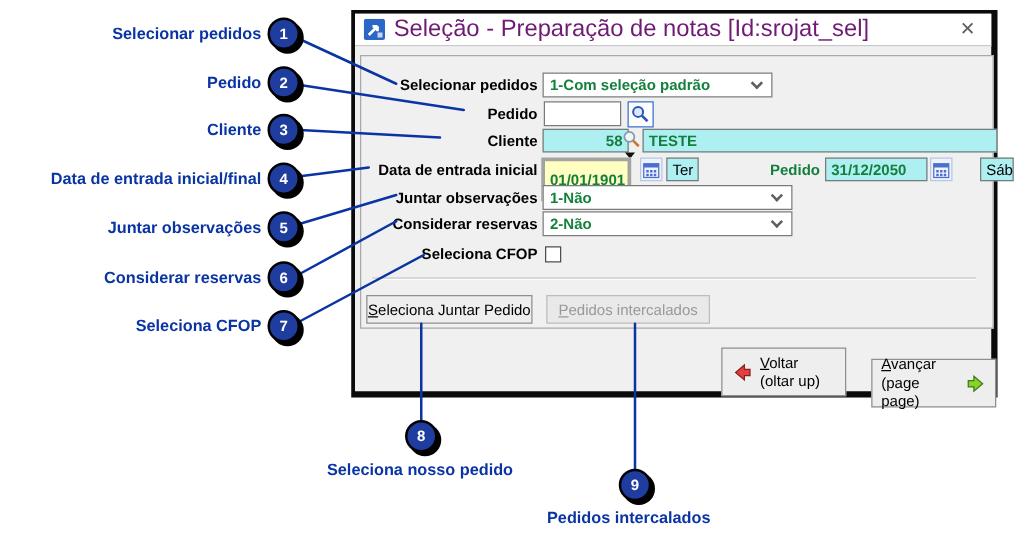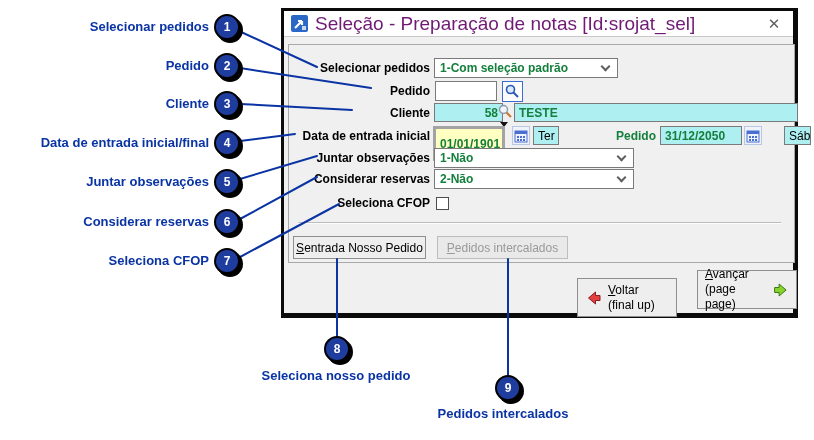--- a/index.html
+++ b/index.html
@@ -157,36 +157,36 @@
       <span>2-Não</span>
       <span class="chevron"></span>
     </div>
 
     <div class="flabel" style="top:185px;">Seleciona CFOP</div>
     <div class="checkbox" style="left:152px; top:186px;"></div>
 
     <div class="sep" style="top:211px;"></div>
 
     <button class="btn" style="left:9px; top:225px; width:133px;">
-      <span><span class="u">S</span><span>entrada Nosso Pedido</span></span>
+      <span><span class="u">S</span><span>eleciona Juntar Pedido</span></span>
     </button>
     <button class="btn disabled" style="left:153px; top:225px; width:131px;">
       <span><span class="u">P</span><span>edidos intercalados</span></span>
     </button>
 
     <div class="navbtn" style="left:293px; top:267px;">
       <svg width="17" height="16" viewBox="0 0 16 16">
         <path d="M10 2 L3 8 L10 14 L10 10.5 L14.5 10.5 L14.5 5.5 L10 5.5 Z" fill="#e34040" stroke="#8a1f1f" stroke-width="1"></path>
       </svg>
       <span class="navtxt">
         <span><span class="u">V</span><span>oltar</span></span>
-        <span>(final up)</span>
+        <span>(oltar up)</span>
       </span>
     </div>
-    <div class="navbtn" style="left:413px; top:259px;">
+    <div class="navbtn" style="left:413px; top:276px;">
       <span class="navtxt">
         <span><span class="u">A</span><span>vançar</span></span>
         <span>(page page)</span>
       </span>
       <svg width="17" height="16" viewBox="0 0 16 16">
         <path d="M6 2 L13 8 L6 14 L6 10.5 L1.5 10.5 L1.5 5.5 L6 5.5 Z" fill="#86d32e" stroke="#3f7a12" stroke-width="1"></path>
       </svg>
     </div>
   </div>
 

